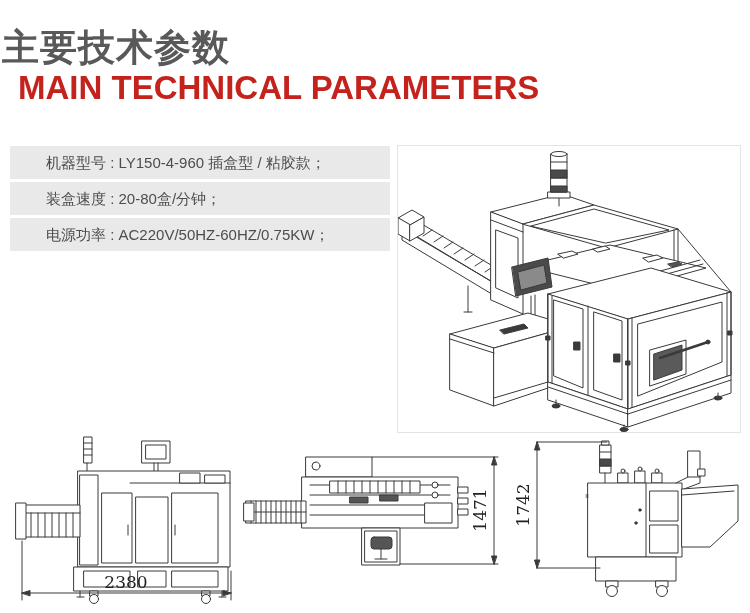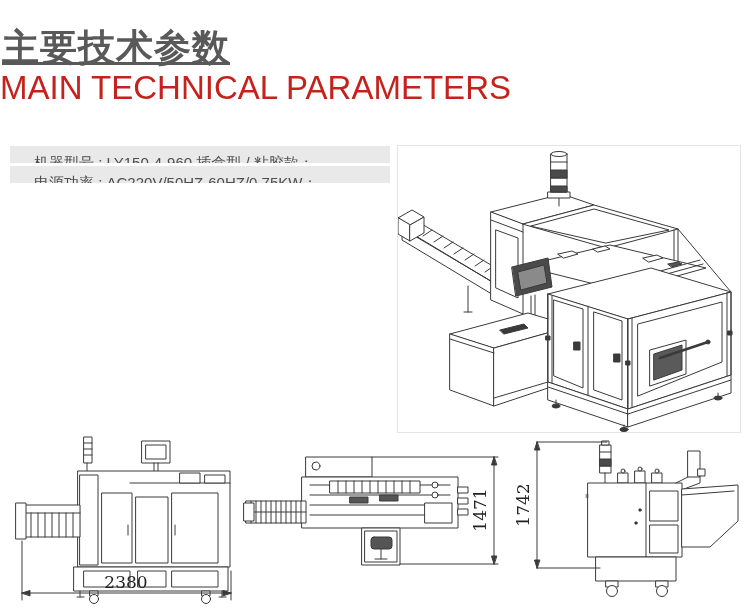--- a/index.html
+++ b/index.html
@@ -13,44 +13,44 @@
   }
   .title-zh {
     position: absolute;
     left: 2px;
     top: 26px;
     font-size: 37px;
     font-weight: bold;
     color: #595959;
     letter-spacing: 1px;
     line-height: 1.2;
-    text-decoration: underline;
   }
   .title-en {
     position: absolute;
     left: 0px;
     top: 70px;
     font-size: 33px;
-    font-weight: normal;
+    font-weight: bold;
     color: #c4231d;
     letter-spacing: 0px;
     line-height: 1.1;
+    padding-left: 18px;
   }
   .specs {
     position: absolute;
     left: 10px;
     top: 146px;
     width: 380px;
   }
   .spec-row {
-    height: 17px;
+    height: 33px;
     line-height: 33px;
     margin-bottom: 3px;
     background: #e9e9e9;
-    padding-left: 24px;
+    padding-left: 36px;
     font-size: 15px;
     color: #4d4d4d;
     white-space: nowrap;
     overflow: hidden;
   }
   .iso-box {
     position: absolute;
     left: 397px;
     top: 145px;
     width: 344px;
@@ -75,20 +75,21 @@
 </head>
 <body>
 
 <div class="page">
 
   <div class="title-zh">主要技术参数</div>
   <div class="title-en">MAIN TECHNICAL PARAMETERS</div>
 
   <div class="specs">
     <div class="spec-row"><span>机器型号</span><span> : </span><span>LY150-4-960 插盒型 / 粘胶款；</span></div>
+    <div class="spec-row"><span>装盒速度</span><span> : </span><span>20-80盒/分钟；</span></div>
     <div class="spec-row"><span>电源功率</span><span> : </span><span>AC220V/50HZ-60HZ/0.75KW；</span></div>
   </div>
 
   <div class="iso-box">
     <svg width="342" height="286" viewBox="0 0 342 286" stroke="#3a3a3a" stroke-width="1" fill="none" stroke-linejoin="round" stroke-linecap="round">
 
       <g>
         <path d="M4 82 L17 74 L120 135 L107 144 Z" fill="#ffffff"></path>
         <path d="M4 82 L4 94 L107 156 L107 144 Z" fill="#ffffff"></path>
         <path d="M10 86 L113 147"></path>

